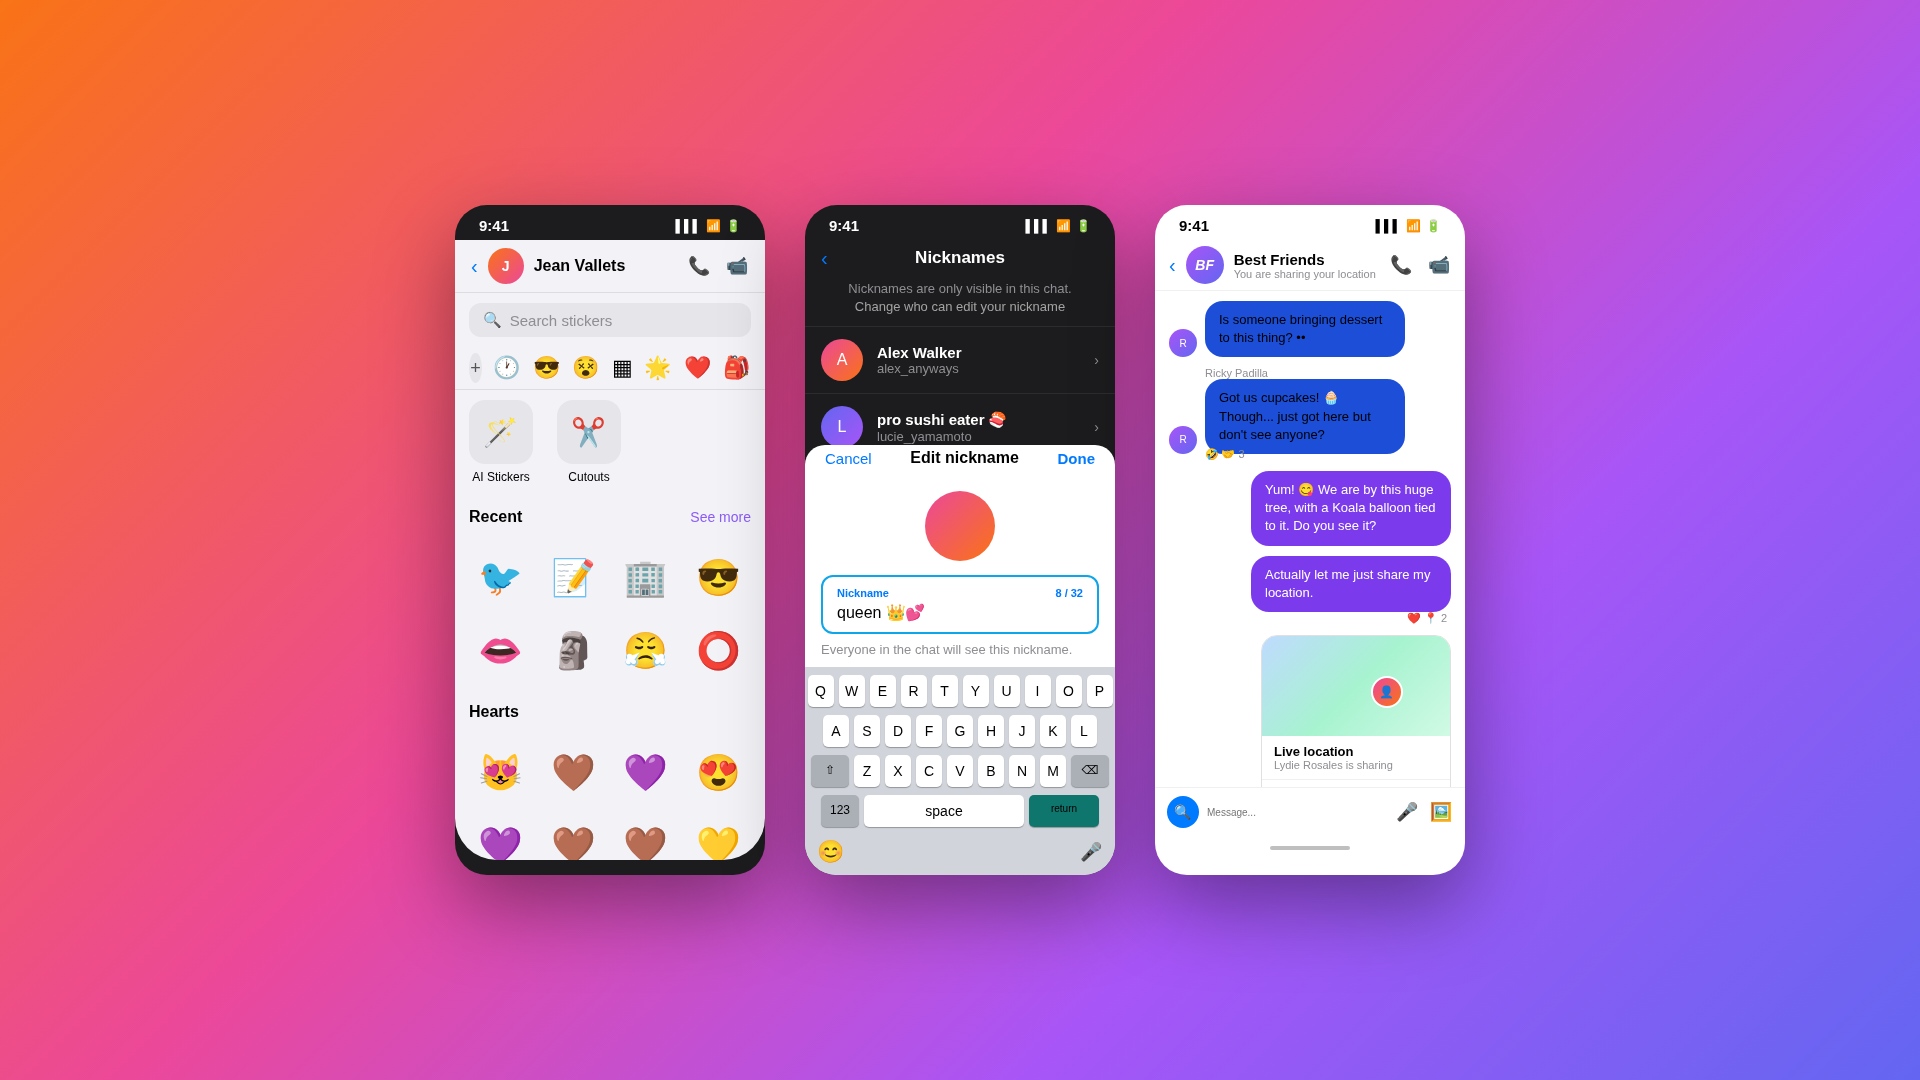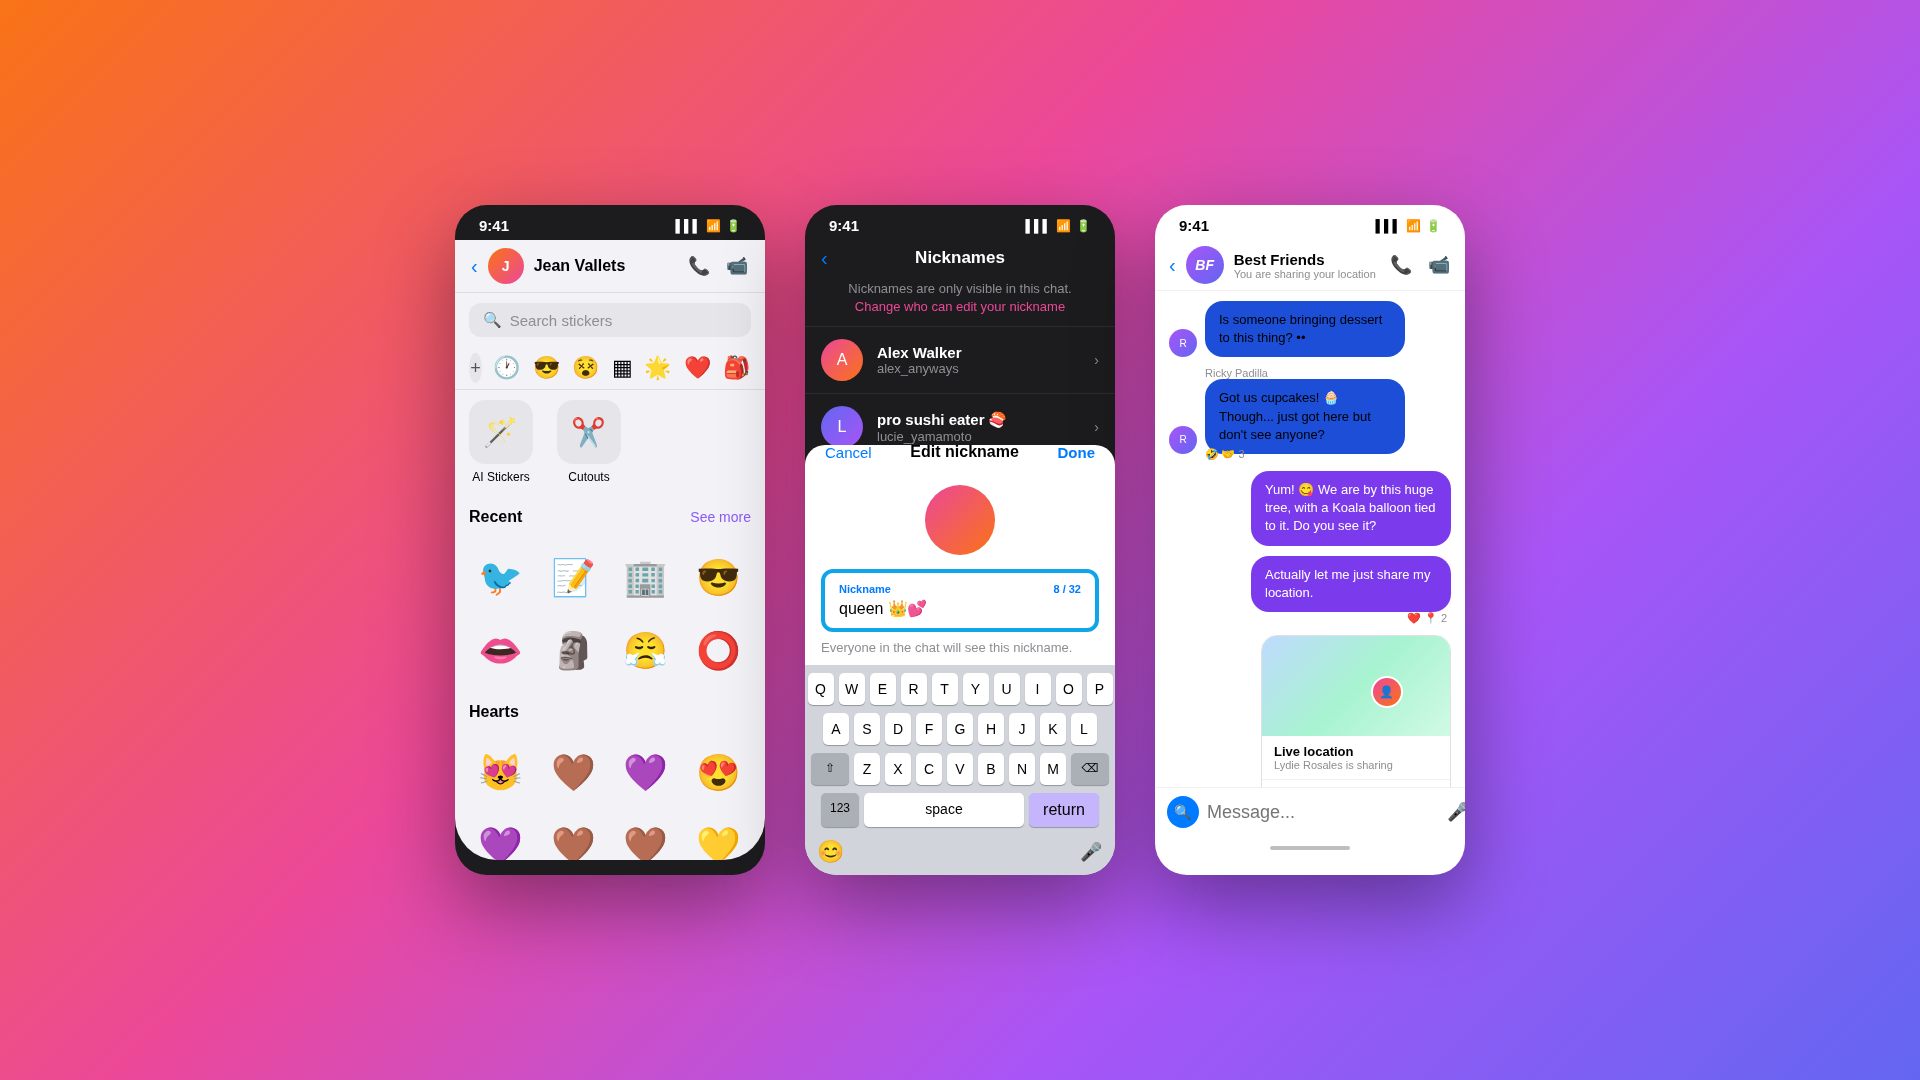--- a/index.html
+++ b/index.html
@@ -170,21 +170,21 @@
     .phone2-back { position: absolute; left: 16px; font-size: 20px; color: #007aff; }
     .phone2-title { font-size: 17px; font-weight: 700; color: #fff; }
 
     .nickname-subtitle {
       font-size: 13px;
       color: #8e8e93;
       text-align: center;
       padding: 4px 22px 10px;
       line-height: 1.4;
     }
-    .nickname-link { color: #ec4899; }
+    .nickname-link { color: #a3a3a3; }
 
     .nickname-person {
       display: flex;
       align-items: center;
       padding: 12px 16px;
       gap: 14px;
       border-top: 1px solid #2c2c2e;
     }
     .nickname-avatar {
       width: 42px; height: 42px;
@@ -224,21 +224,21 @@
       padding: 14px 0;
     }
     .edit-avatar {
       width: 70px; height: 70px;
       border-radius: 50%;
       background: linear-gradient(135deg, #ec4899, #f97316);
     }
 
     .edit-field-box {
       margin: 0 16px 8px;
-      border: 4px solid #0ea5e9;
+      border: 2px solid #0ea5e9;
       border-radius: 12px;
       padding: 10px 14px;
     }
     .edit-field-label {
       font-size: 11px;
       color: #007aff;
       font-weight: 600;
       margin-bottom: 4px;
       display: flex;
       justify-content: space-between;
@@ -278,22 +278,22 @@
       color: #000;
       font-size: 12px;
       min-width: 38px;
     }
     .kb-key-space {
       background: #fff;
       flex: 1;
       max-width: 160px;
     }
     .kb-key-return {
-      background: #c4b5fd;
-      font-size: 16px;
+      background: #0f766e;
+      font-size: 10px;
       min-width: 70px;
     }
     .kb-bottom {
       display: flex;
       justify-content: space-between;
       align-items: center;
       padding: 4px 8px 6px;
     }
     .kb-emoji-btn { font-size: 22px; background: none; border: none; }
     .kb-mic-btn { font-size: 18px; color: #555; }
@@ -412,21 +412,21 @@
       width: 32px; height: 32px;
       border-radius: 50%;
       background: #007aff;
       display: flex; align-items: center; justify-content: center;
       font-size: 14px; color: white; flex-shrink: 0;
     }
     .chat-input-field {
       flex: 1;
       border: none;
       outline: none;
-      font-size: 18px;
+      font-size: 10px;
       color: #6d28d9;
     }
     .chat-input-icons { display: flex; gap: 12px; color: #007aff; font-size: 18px; }
 
     
     .home-indicator {
       height: 24px;
       display: flex;
       align-items: center;
       justify-content: center;

